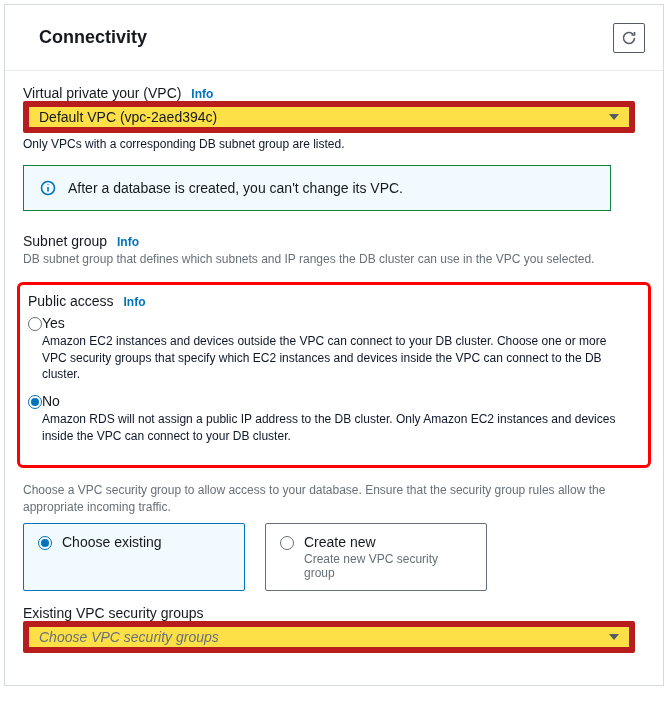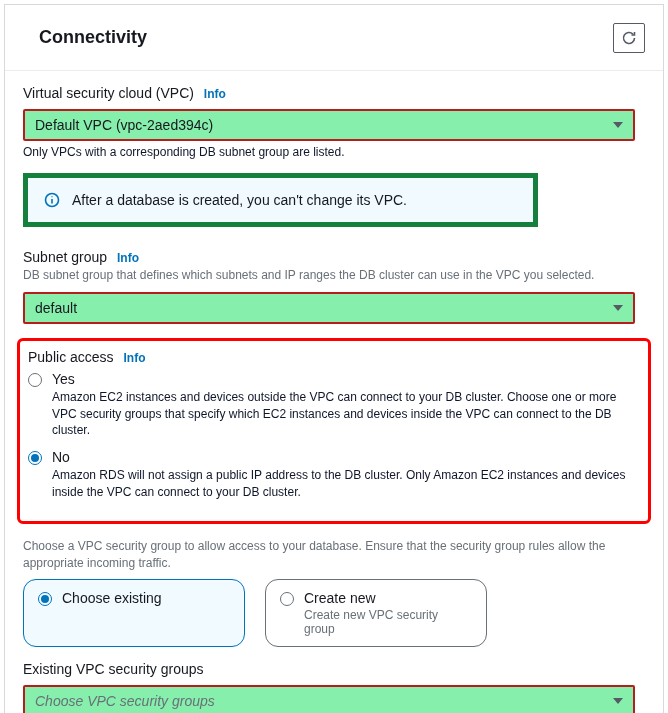--- a/index.html
+++ b/index.html
@@ -53,71 +53,70 @@
     margin-left: 6px;
     cursor: pointer;
   }
   .field-desc {
     color: #687078;
     font-size: 12px;
     margin-top: 2px;
     line-height: 1.4;
   }
   .select {
-    margin-top: 8px;
+    margin-top: 0;
     width: 100%;
     max-width: 612px;
-    border: 2px solid #b91c1c;
+    border: 6px solid #b91c1c;
     border-radius: 2px;
     height: 32px;
     display: flex;
     align-items: center;
     justify-content: space-between;
     padding: 0 10px;
-    background: #86efac;
+    background: #fde047;
     cursor: pointer;
   }
   .select .value { color: #16191f; }
   .select .placeholder { color: #687078; font-style: italic; }
   .caret {
     width: 0; height: 0;
     border-left: 5px solid transparent;
     border-right: 5px solid transparent;
     border-top: 6px solid #545b64;
   }
   .hint {
     color: #0f172a;
     font-size: 12px;
     margin-top: 4px;
   }
   .info-callout {
-    border: 5px solid #15803d;
+    border: 1px solid #15803d;
     background: #f1faff;
     padding: 14px 16px;
     margin: 3px 0 22px 0;
     display: flex;
     align-items: center;
     gap: 12px;
-    width: 515px;
+    width: 588px;
   }
   .info-icon {
     color: #0073bb;
     flex-shrink: 0;
   }
   .highlight-box {
     border: 3px solid #ff0000;
     border-radius: 6px;
     padding: 8px 20px 10px 8px;
     margin: 4px -6px 14px -6px;
   }
   .radio-group { margin-top: 6px; }
   .radio-row {
     display: flex;
     align-items: flex-start;
-    gap: 10px;
     margin-bottom: 10px;
   }
   .radio-outer {
     width: 14px; height: 14px;
     border: 1px solid #687078;
     border-radius: 50%;
     margin-top: 2px;
     display: flex;
     align-items: center;
     justify-content: center;
@@ -136,21 +135,21 @@
     line-height: 1.4;
     margin-top: 2px;
   }
   .sg-options {
     display: flex;
     gap: 20px;
     margin-top: 8px;
   }
   .sg-card {
     border: 1px solid #687078;
-    border-radius: 13px;
+    border-radius: 2px;
     padding: 10px 14px;
     width: 222px;
     display: flex;
     align-items: flex-start;
     gap: 10px;
     cursor: pointer;
   }
   .sg-card.selected {
     border-color: #0073bb;
     background: #f1faff;
@@ -170,21 +169,21 @@
       <svg width="16" height="16" viewBox="0 0 16 16" fill="none" stroke="#545b64" stroke-width="1.6">
         <path d="M13.5 8a5.5 5.5 0 1 1-1.6-3.9"></path>
         <path d="M13.5 2v3h-3"></path>
       </svg>
     </div>
   </div>
 
   <div class="panel-body">
 
     <div class="field-block">
-      <span class="field-label">Virtual security cloud (VPC)</span>
+      <span class="field-label">Virtual private your (VPC)</span>
       <span class="info-link">Info</span>
       <div class="select">
         <span class="value">Default VPC (vpc-2aed394c)</span>
         <span class="caret"></span>
       </div>
       <div class="hint">Only VPCs with a corresponding DB subnet group are listed.</div>
     </div>
 
     <div class="info-callout">
       <svg class="info-icon" width="16" height="16" viewBox="0 0 16 16" fill="none" stroke="#0073bb" stroke-width="1.6">
@@ -192,24 +191,20 @@
         <line x1="8" y1="7" x2="8" y2="11.5"></line>
         <circle cx="8" cy="4.7" r="0.6" fill="#0073bb" stroke="none"></circle>
       </svg>
       <span>After a database is created, you can't change its VPC.</span>
     </div>
 
     <div class="field-block">
       <span class="field-label">Subnet group</span>
       <span class="info-link">Info</span>
       <div class="field-desc">DB subnet group that defines which subnets and IP ranges the DB cluster can use in the VPC you selected.</div>
-      <div class="select">
-        <span class="value">default</span>
-        <span class="caret"></span>
-      </div>
     </div>
 
     <div class="highlight-box">
       <span class="field-label">Public access</span>
       <span class="info-link">Info</span>
       <div class="radio-group">
         <div class="radio-row">
           <span class="radio-outer"></span>
           <div>
             <div class="radio-label">Yes</div>

